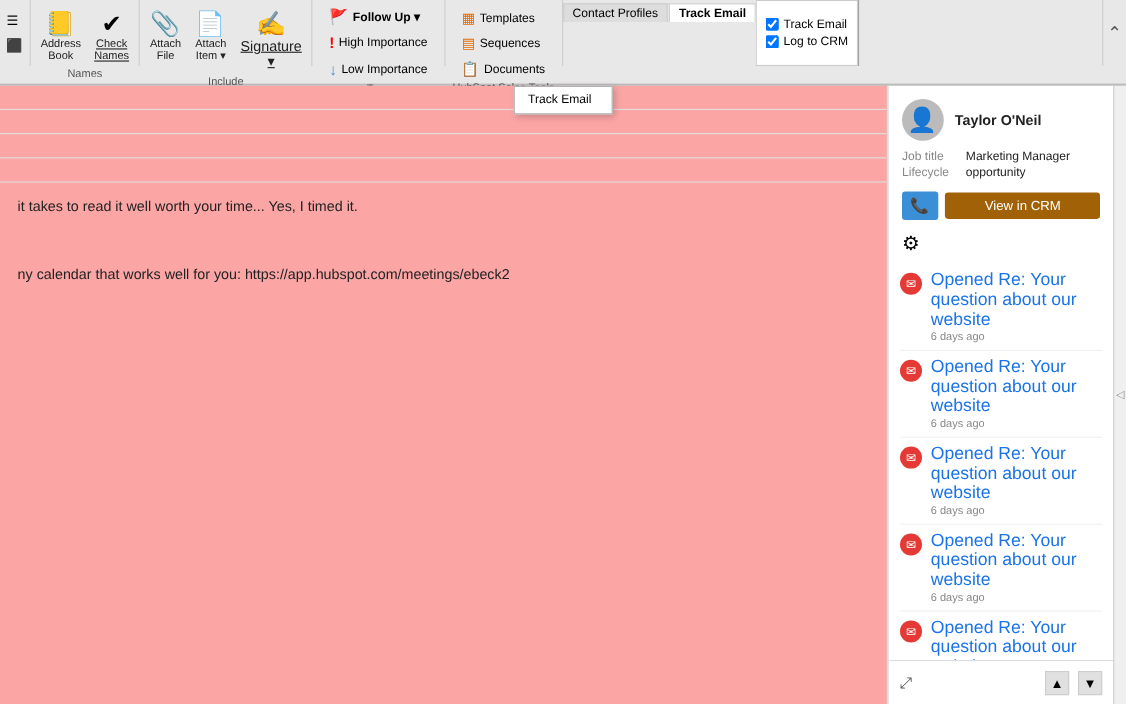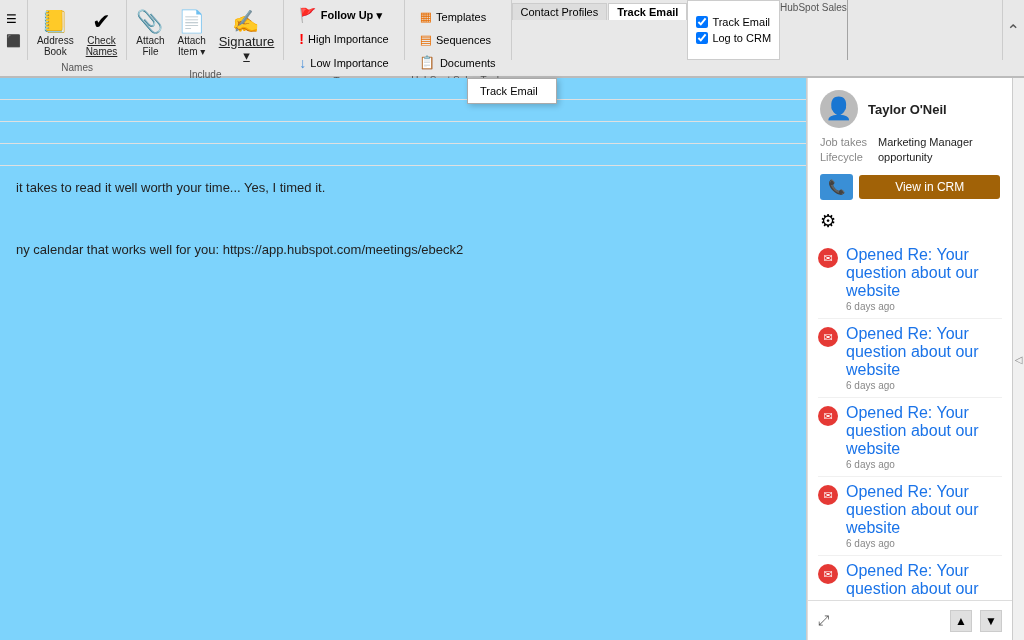--- a/index.html
+++ b/index.html
@@ -13,21 +13,21 @@
     .hs-checkbox-row input { margin: 0; }
 
     
     .tooltip-dropdown { position: absolute; top: 78px; left: 467px; background: #fff; border: 1px solid #aaa; box-shadow: 2px 2px 6px rgba(0,0,0,0.2); z-index: 100; padding: 2px 0; min-width: 90px; }
     .tooltip-dropdown-item { padding: 4px 12px; font-size: 11px; cursor: pointer; }
 
     
     .main-area { display: flex; height: calc(640px - 78px); }
 
     
-    .email-area { flex: 1; display: flex; flex-direction: column; background: #7dd3fc; border-right: 1px solid #ccc; overflow: hidden; }
+    .email-area { flex: 1; display: flex; flex-direction: column; background: #fca5a5; border-right: 1px solid #ccc; overflow: hidden; }
     .email-field { border-bottom: 1px solid #e0e0e0; padding: 3px 8px; min-height: 22px; font-size: 12px; display: flex; align-items: center; }
     .email-body { flex: 1; padding: 12px 16px; font-size: 13px; color: #222; line-height: 1.6; overflow-y: auto; }
 
     
     .sidebar { width: 205px; background: #fff; border-left: 1px solid #ddd; display: flex; flex-direction: column; overflow: hidden; }
     .sidebar-header { display: flex; align-items: center; gap: 10px; padding: 12px 12px 8px; }
     .avatar { width: 38px; height: 38px; border-radius: 50%; background: #bbb; display: flex; align-items: center; justify-content: center; color: #fff; font-size: 20px; flex-shrink: 0; }
     .contact-name { font-size: 13px; font-weight: 600; color: #222; }
     .contact-meta { padding: 0 12px 8px; }
     .meta-row { display: flex; gap: 6px; font-size: 11px; margin-bottom: 3px; }
@@ -150,21 +150,20 @@
       <div style="border:1px solid #ccc;background:#fff;flex:1;padding:4px 8px;display:flex;flex-direction:column;gap:4px;justify-content:center;">
         <label class="hs-checkbox-row">
           <input type="checkbox" checked="" style="">
           <span>Track Email</span>
         </label>
         <label class="hs-checkbox-row">
           <input type="checkbox" checked="" style="">
           <span>Log to CRM</span>
         </label>
       </div>
-      <div style="font-size:10px;color:#555;text-align:center;padding:2px 0;">HubSpot Sales</div>
     </div>
 
     <div style="margin-left:auto;display:flex;align-items:center;padding:0 4px;border-left:1px solid #ccc;">
       <div style="font-size:16px;cursor:pointer;color:#555;">⌃</div>
     </div>
   </div>
 </div>
 
 <div class="tooltip-dropdown">
   <div class="tooltip-dropdown-item">Track Email</div>
@@ -189,21 +188,21 @@
 
     <div class="sidebar-header">
       <div class="avatar">
         <span style="font-size:22px;">👤</span>
       </div>
       <div class="contact-name">Taylor O'Neil</div>
     </div>
 
     <div class="contact-meta">
       <div class="meta-row">
-        <span class="meta-label">Job takes</span>
+        <span class="meta-label">Job title</span>
         <span class="meta-value">Marketing Manager</span>
       </div>
       <div class="meta-row">
         <span class="meta-label">Lifecycle</span>
         <span class="meta-value">opportunity</span>
       </div>
     </div>
 
     <div class="crm-btn-row">
       <div style="background:#3a8fd6;color:#fff;border-radius:3px;padding:5px 8px;cursor:pointer;font-size:14px;">📞</div>

